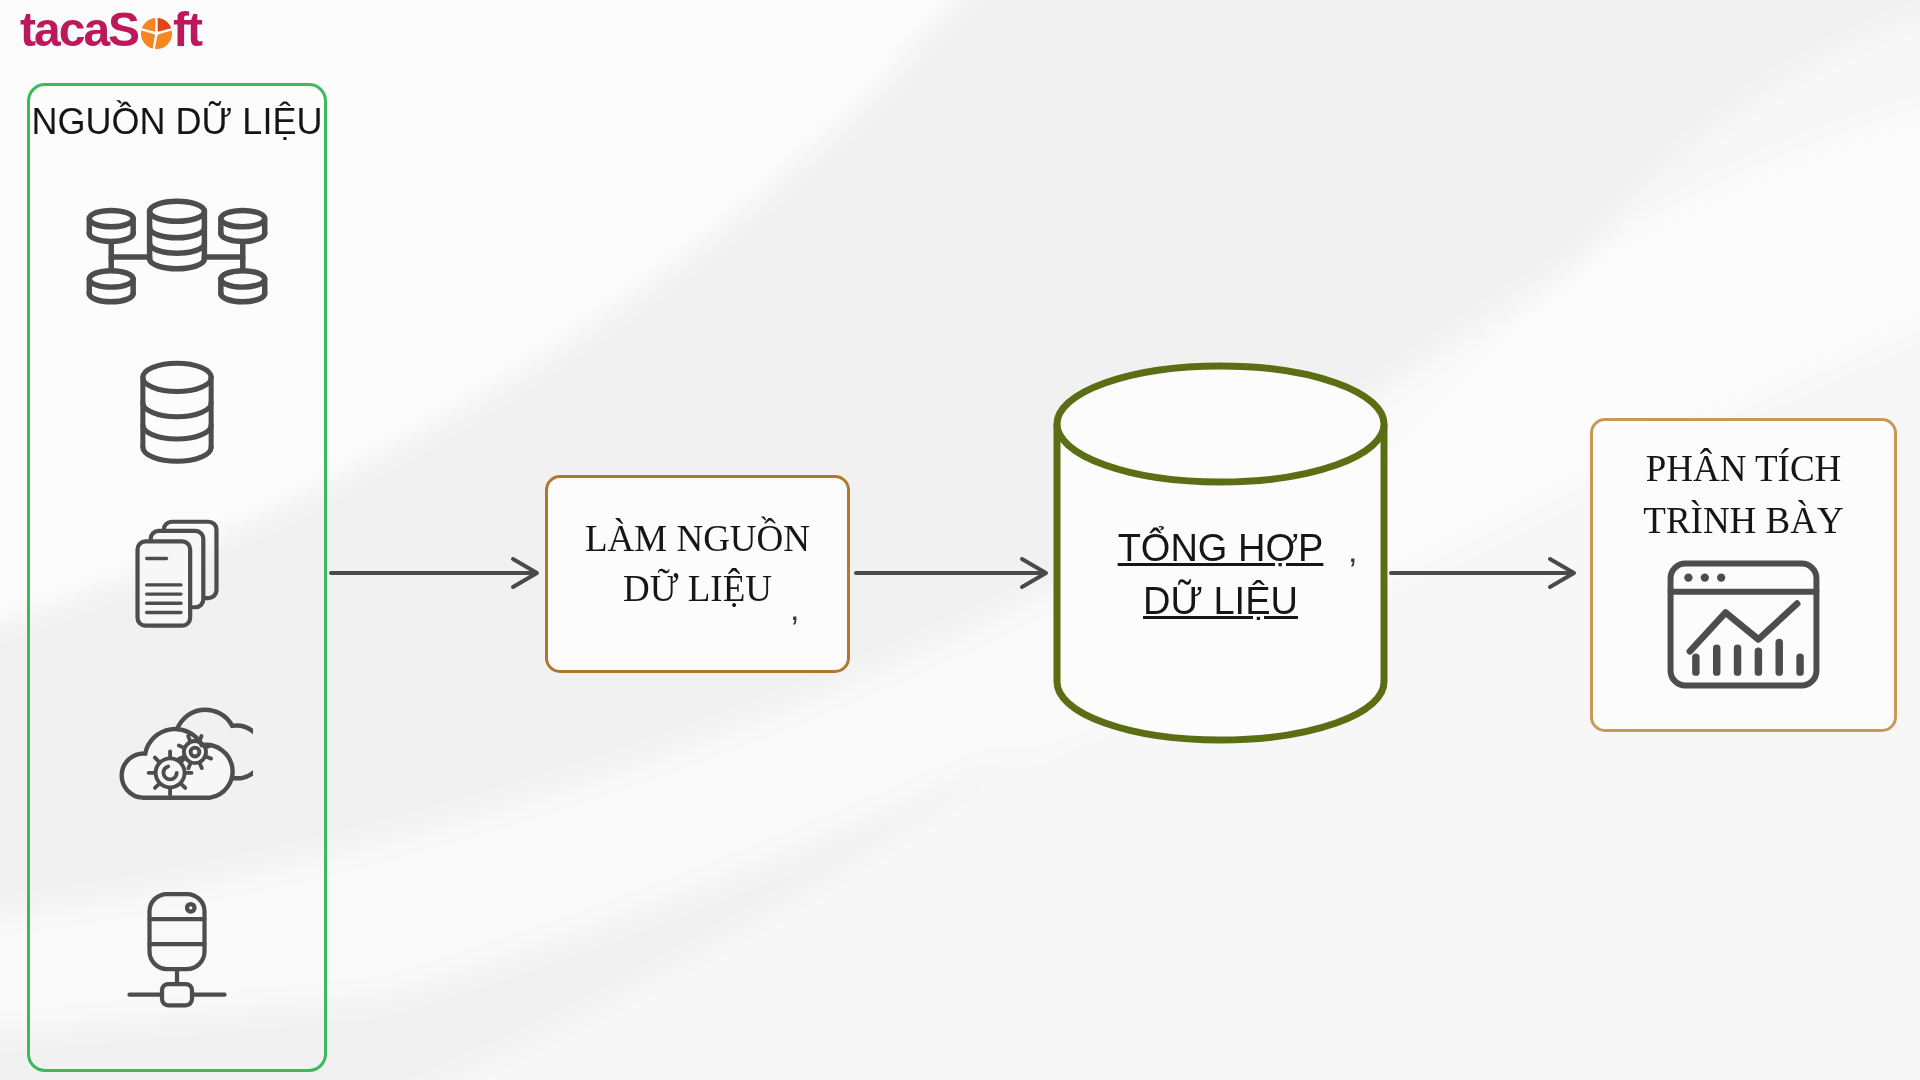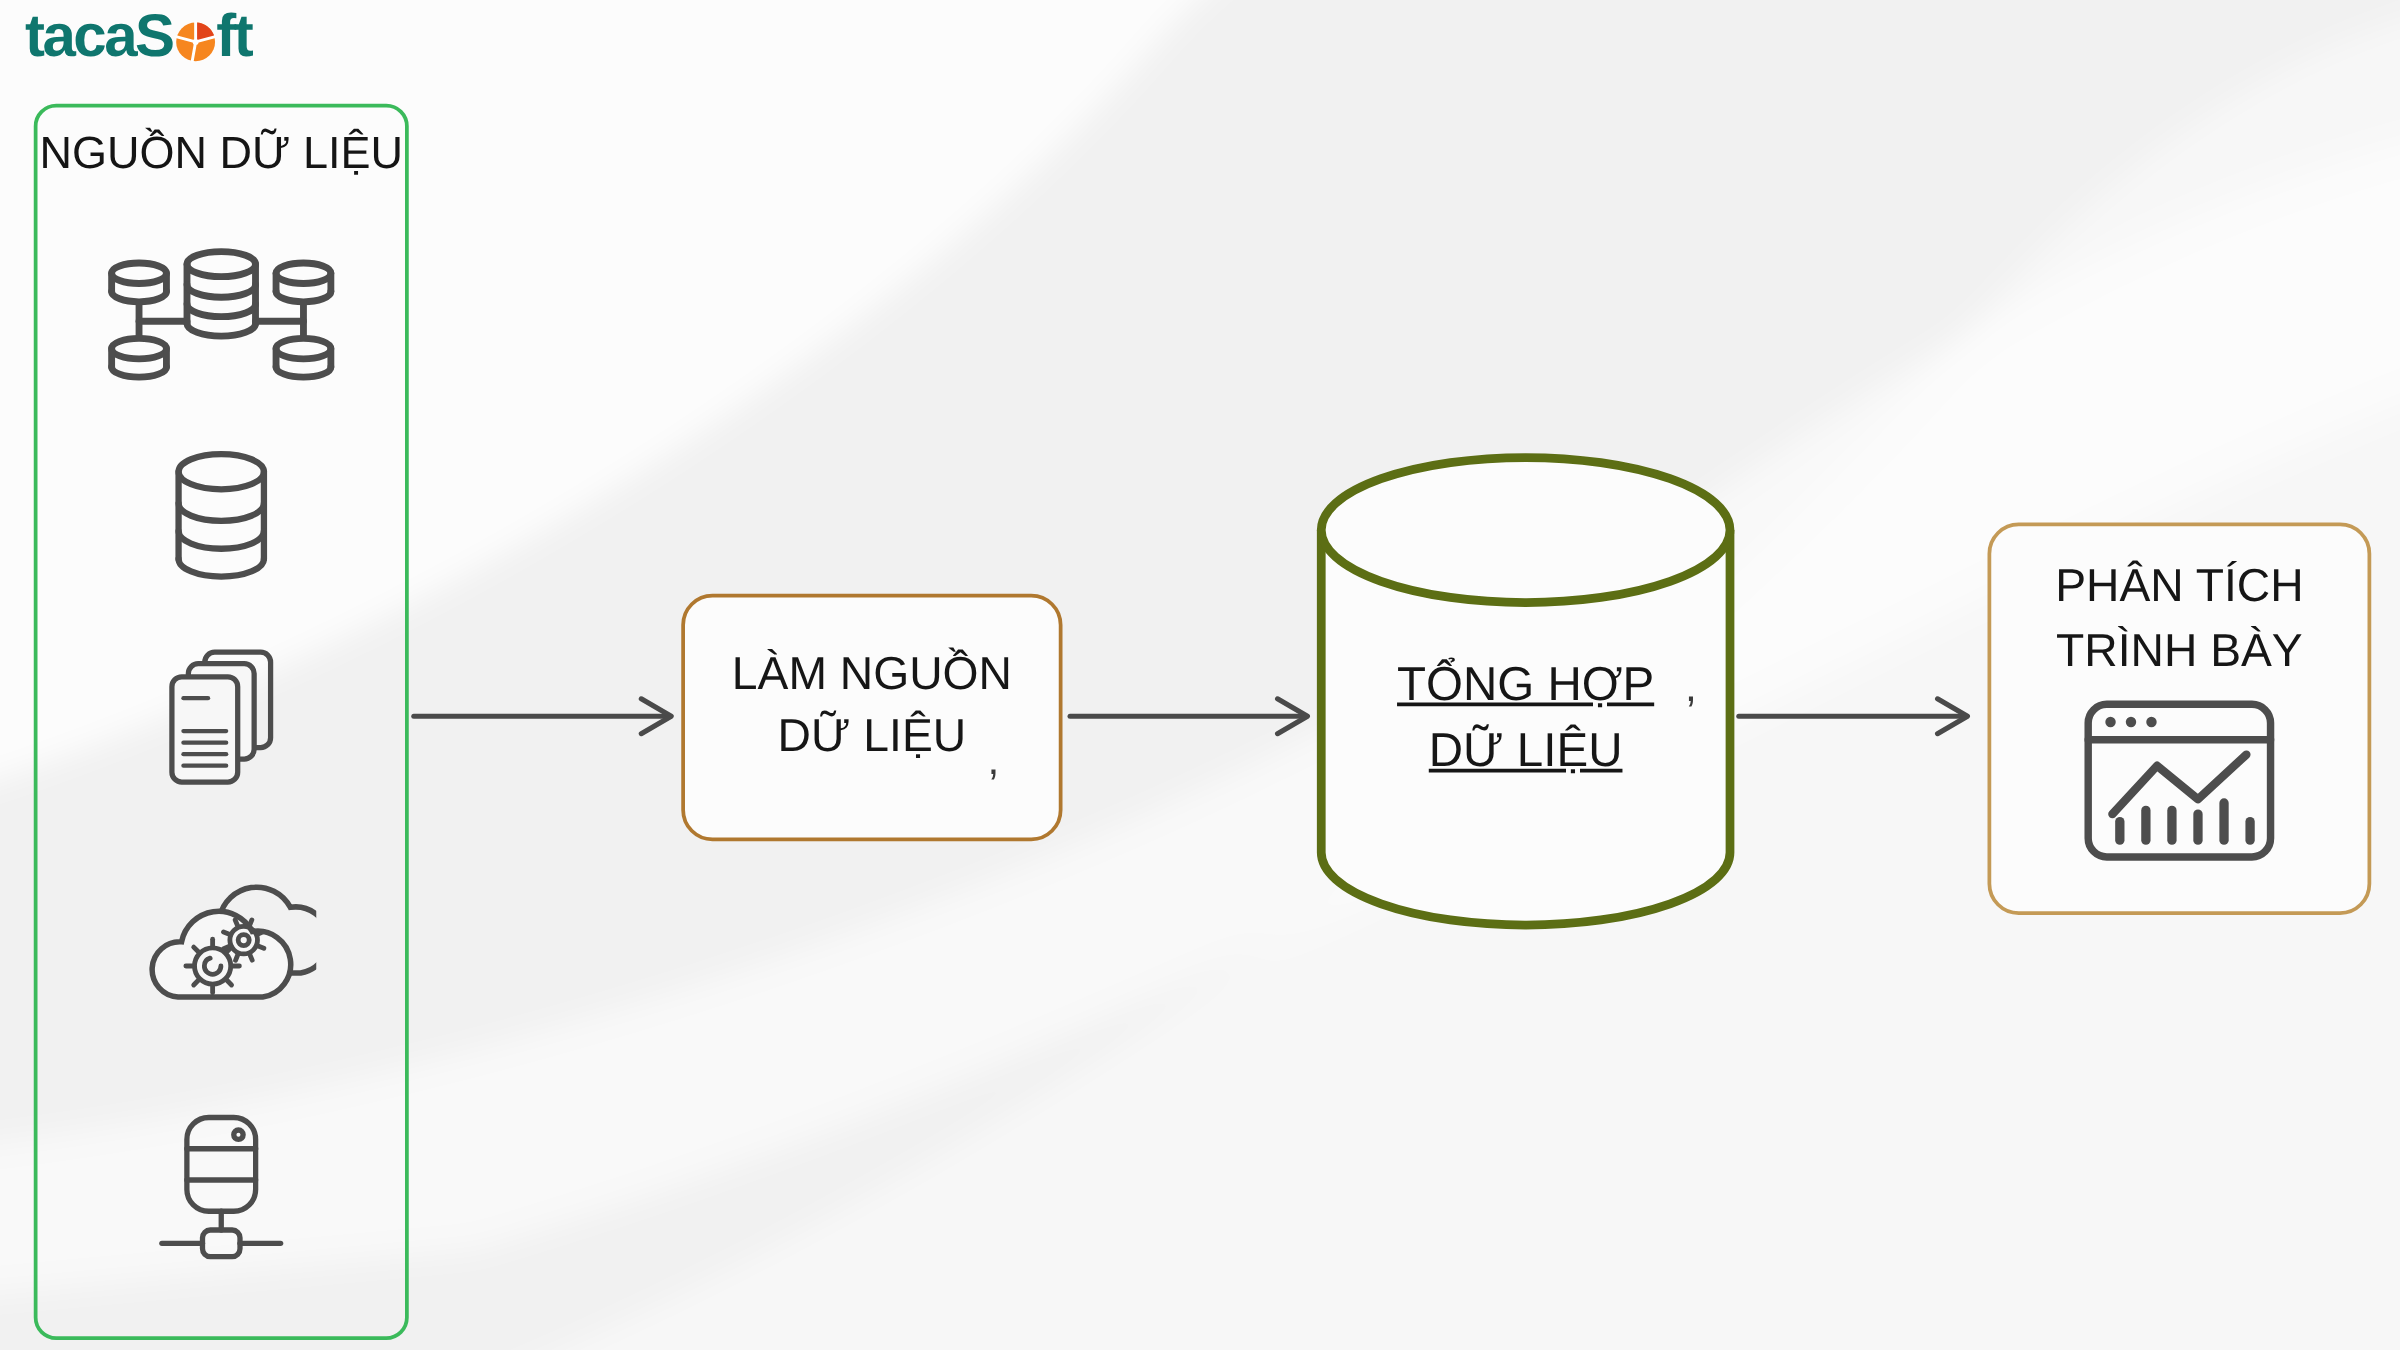--- a/index.html
+++ b/index.html
@@ -6,31 +6,31 @@
   .stage{
     position:relative;width:1920px;height:1080px;overflow:hidden;
     background:#f1f1f1;
     font-family:"Liberation Sans","DejaVu Sans",sans-serif;
     color:#161616;
   }
   .bg-swoosh{position:absolute;left:0;top:0;width:1920px;height:1080px;}
 
   
   .logo{position:absolute;left:20px;top:2px;display:flex;align-items:flex-start;
-        font-weight:bold;font-size:48px;letter-spacing:-2px;color:#0f766e;line-height:56px;}
+        font-weight:bold;font-size:48px;letter-spacing:-2px;color:#be185d;line-height:56px;}
   .logo .pie{margin:14px -1px 0 1px;}
 
   
   .source-box{position:absolute;left:27px;top:83px;width:300px;height:989px;
         border:3.5px solid #3BBA5B;border-radius:18px;box-sizing:border-box;background:transparent;}
   .source-title{margin-top:14px;text-align:center;font-size:36px;line-height:44px;color:#151515;}
   .src-icon{position:absolute;left:50%;transform:translateX(-50%);}
 
   
-  .node{position:absolute;box-sizing:border-box;background:#fcfcfc;border-radius:25px;}
+  .node{position:absolute;box-sizing:border-box;background:#fcfcfc;border-radius:15px;font-family:Liberation Serif, serif;}
   .clean-box{left:545px;top:475px;width:305px;height:198px;border:3.5px solid #B0782F;}
   .present-box{left:1590px;top:418px;width:307px;height:314px;border:3.5px solid #C49A56;}
   .node-label{text-align:center;font-size:37px;line-height:50px;color:#161616;}
   .clean-box .node-label{padding-top:36px;}
   .present-box .node-label{padding-top:22px;line-height:52px;}
   .present-box .browser-icon{display:block;margin:12px auto 0 auto;}
 
   
   .cyl-svg{position:absolute;left:1050px;top:360px;}
   .cyl-label{position:absolute;left:1053px;top:522px;width:335px;text-align:center;

